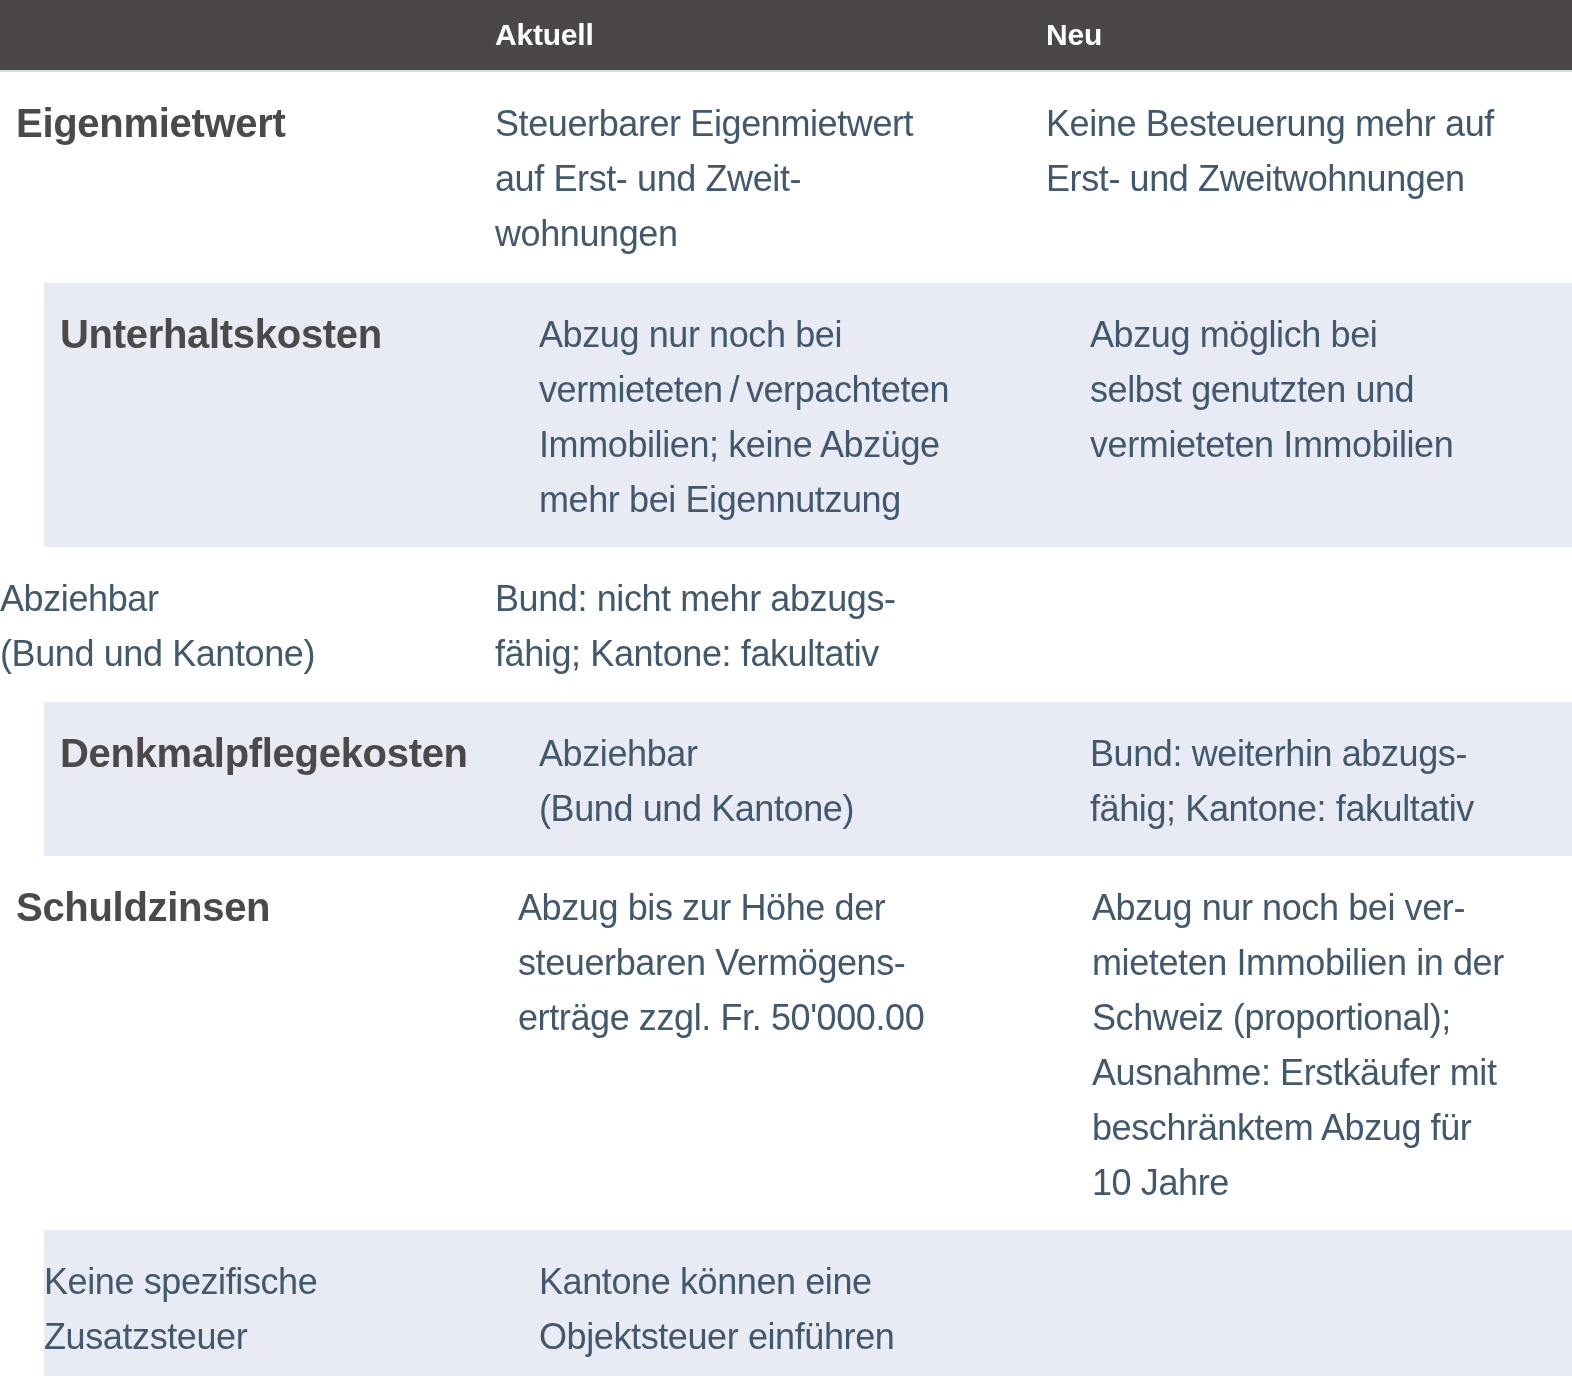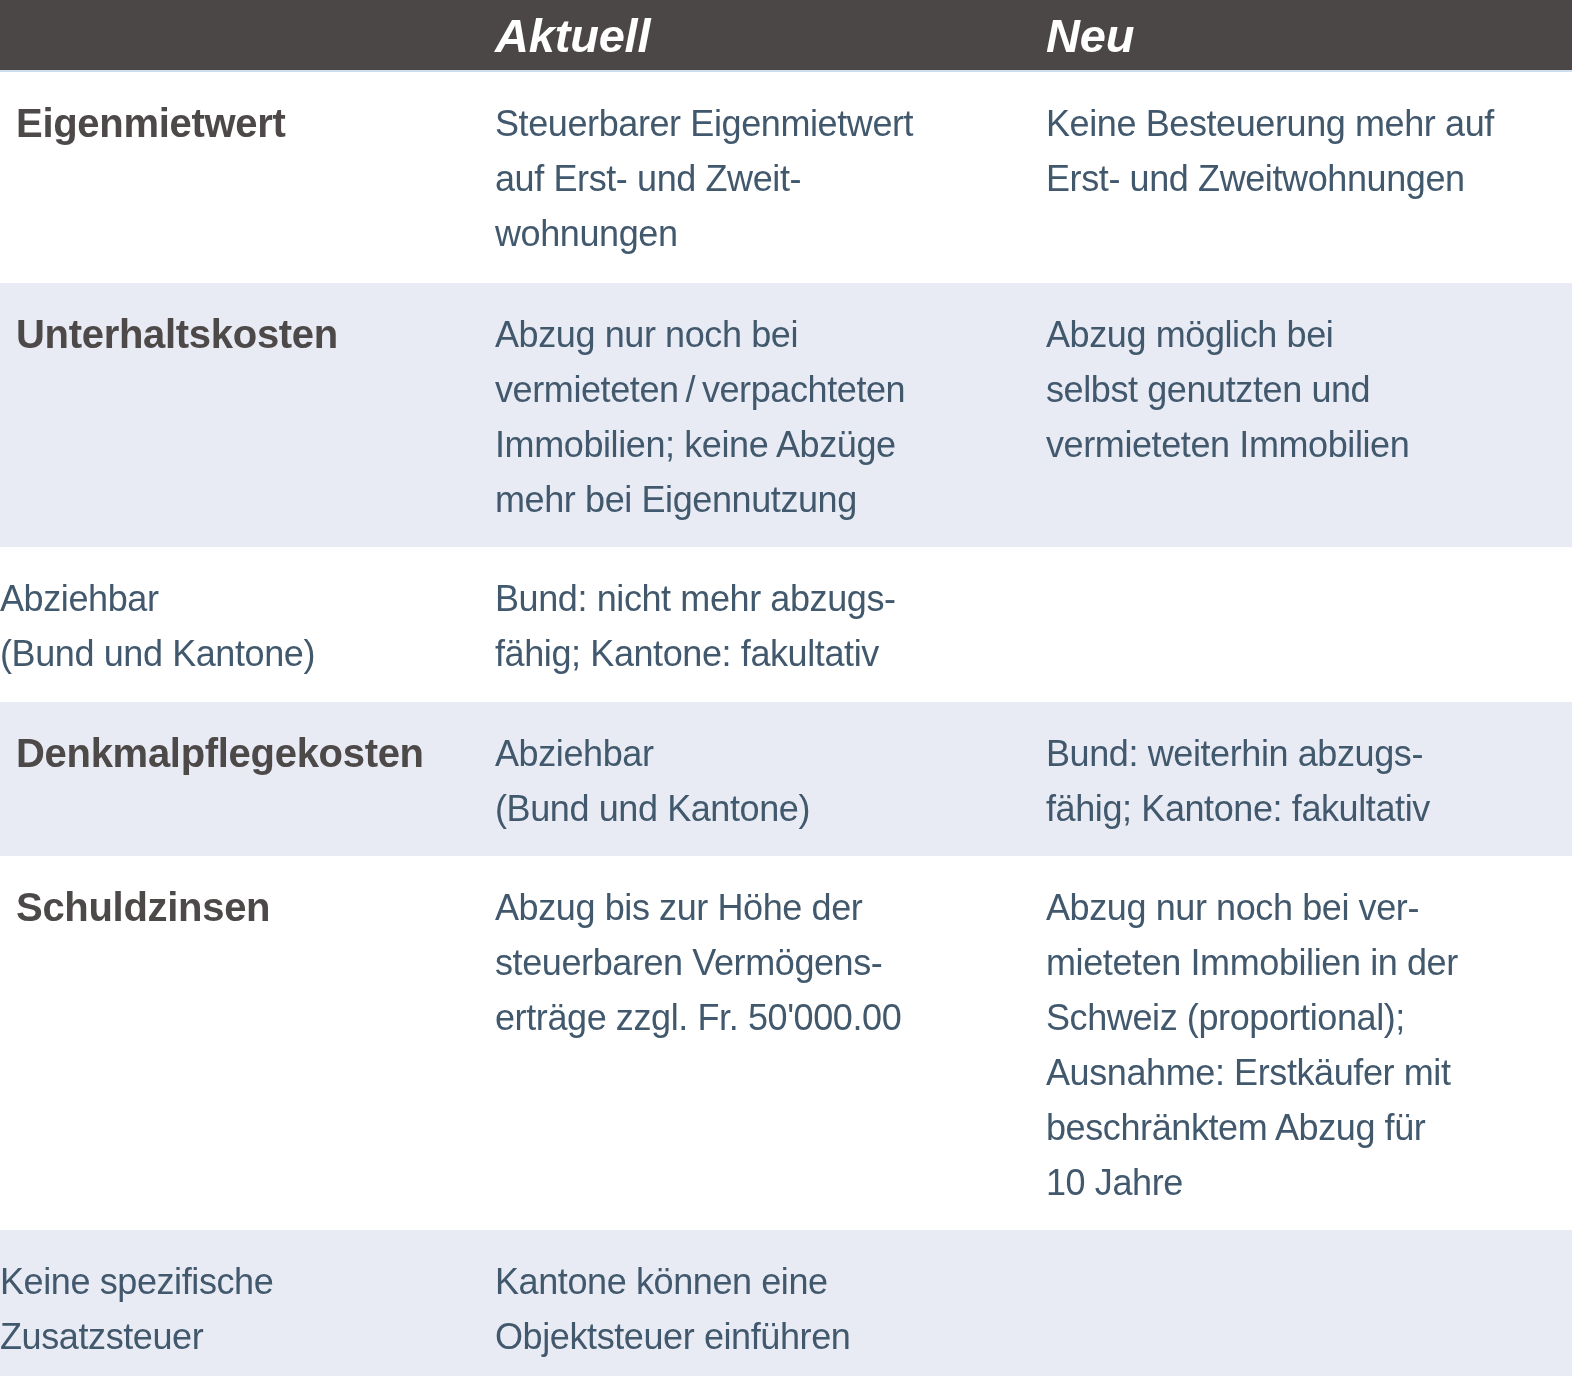--- a/index.html
+++ b/index.html
@@ -25,39 +25,38 @@
     display: grid;
     grid-template-columns: 495px 551px 1fr;
     background: var(--header-bg);
     height: 70px;
     align-items: center;
     border-bottom: 2px solid var(--header-line);
   }
   .header-cell {
     color: var(--header-text);
     font-weight: bold;
-    font-size: 47px;
+    font-size: 30px;
     letter-spacing: -0.2px;
-    font-style: italic;
   }
   .row {
     display: grid;
     grid-template-columns: 495px 551px 1fr;
     box-sizing: border-box;
     padding-top: 24px;
     padding-bottom: 20px;
     background: var(--row-bg);
     align-items: start;
   }
-  .row.alt { background: var(--row-alt-bg); }
+  .row.alt { background: var(--row-alt-bg); margin-left: 44px; }
   .rows .row:nth-child(1) { min-height: 211px; }
   .rows .row:nth-child(2) { min-height: 261px; }
   .rows .row:nth-child(3) { min-height: 155px; }
   .rows .row:nth-child(4) { min-height: 146px; }
-  .rows .row:nth-child(5) { min-height: 363px; }
+  .rows .row:nth-child(5) { min-height: 363px; gap: 23px; }
   .rows .row:nth-child(6) { min-height: 168px; }
   .row-label {
     font-weight: bold;
     color: var(--label-color);
     font-size: 40px;
     line-height: 55px;
     padding-left: 16px;
     white-space: pre-line;
     letter-spacing: -0.3px;
   }

